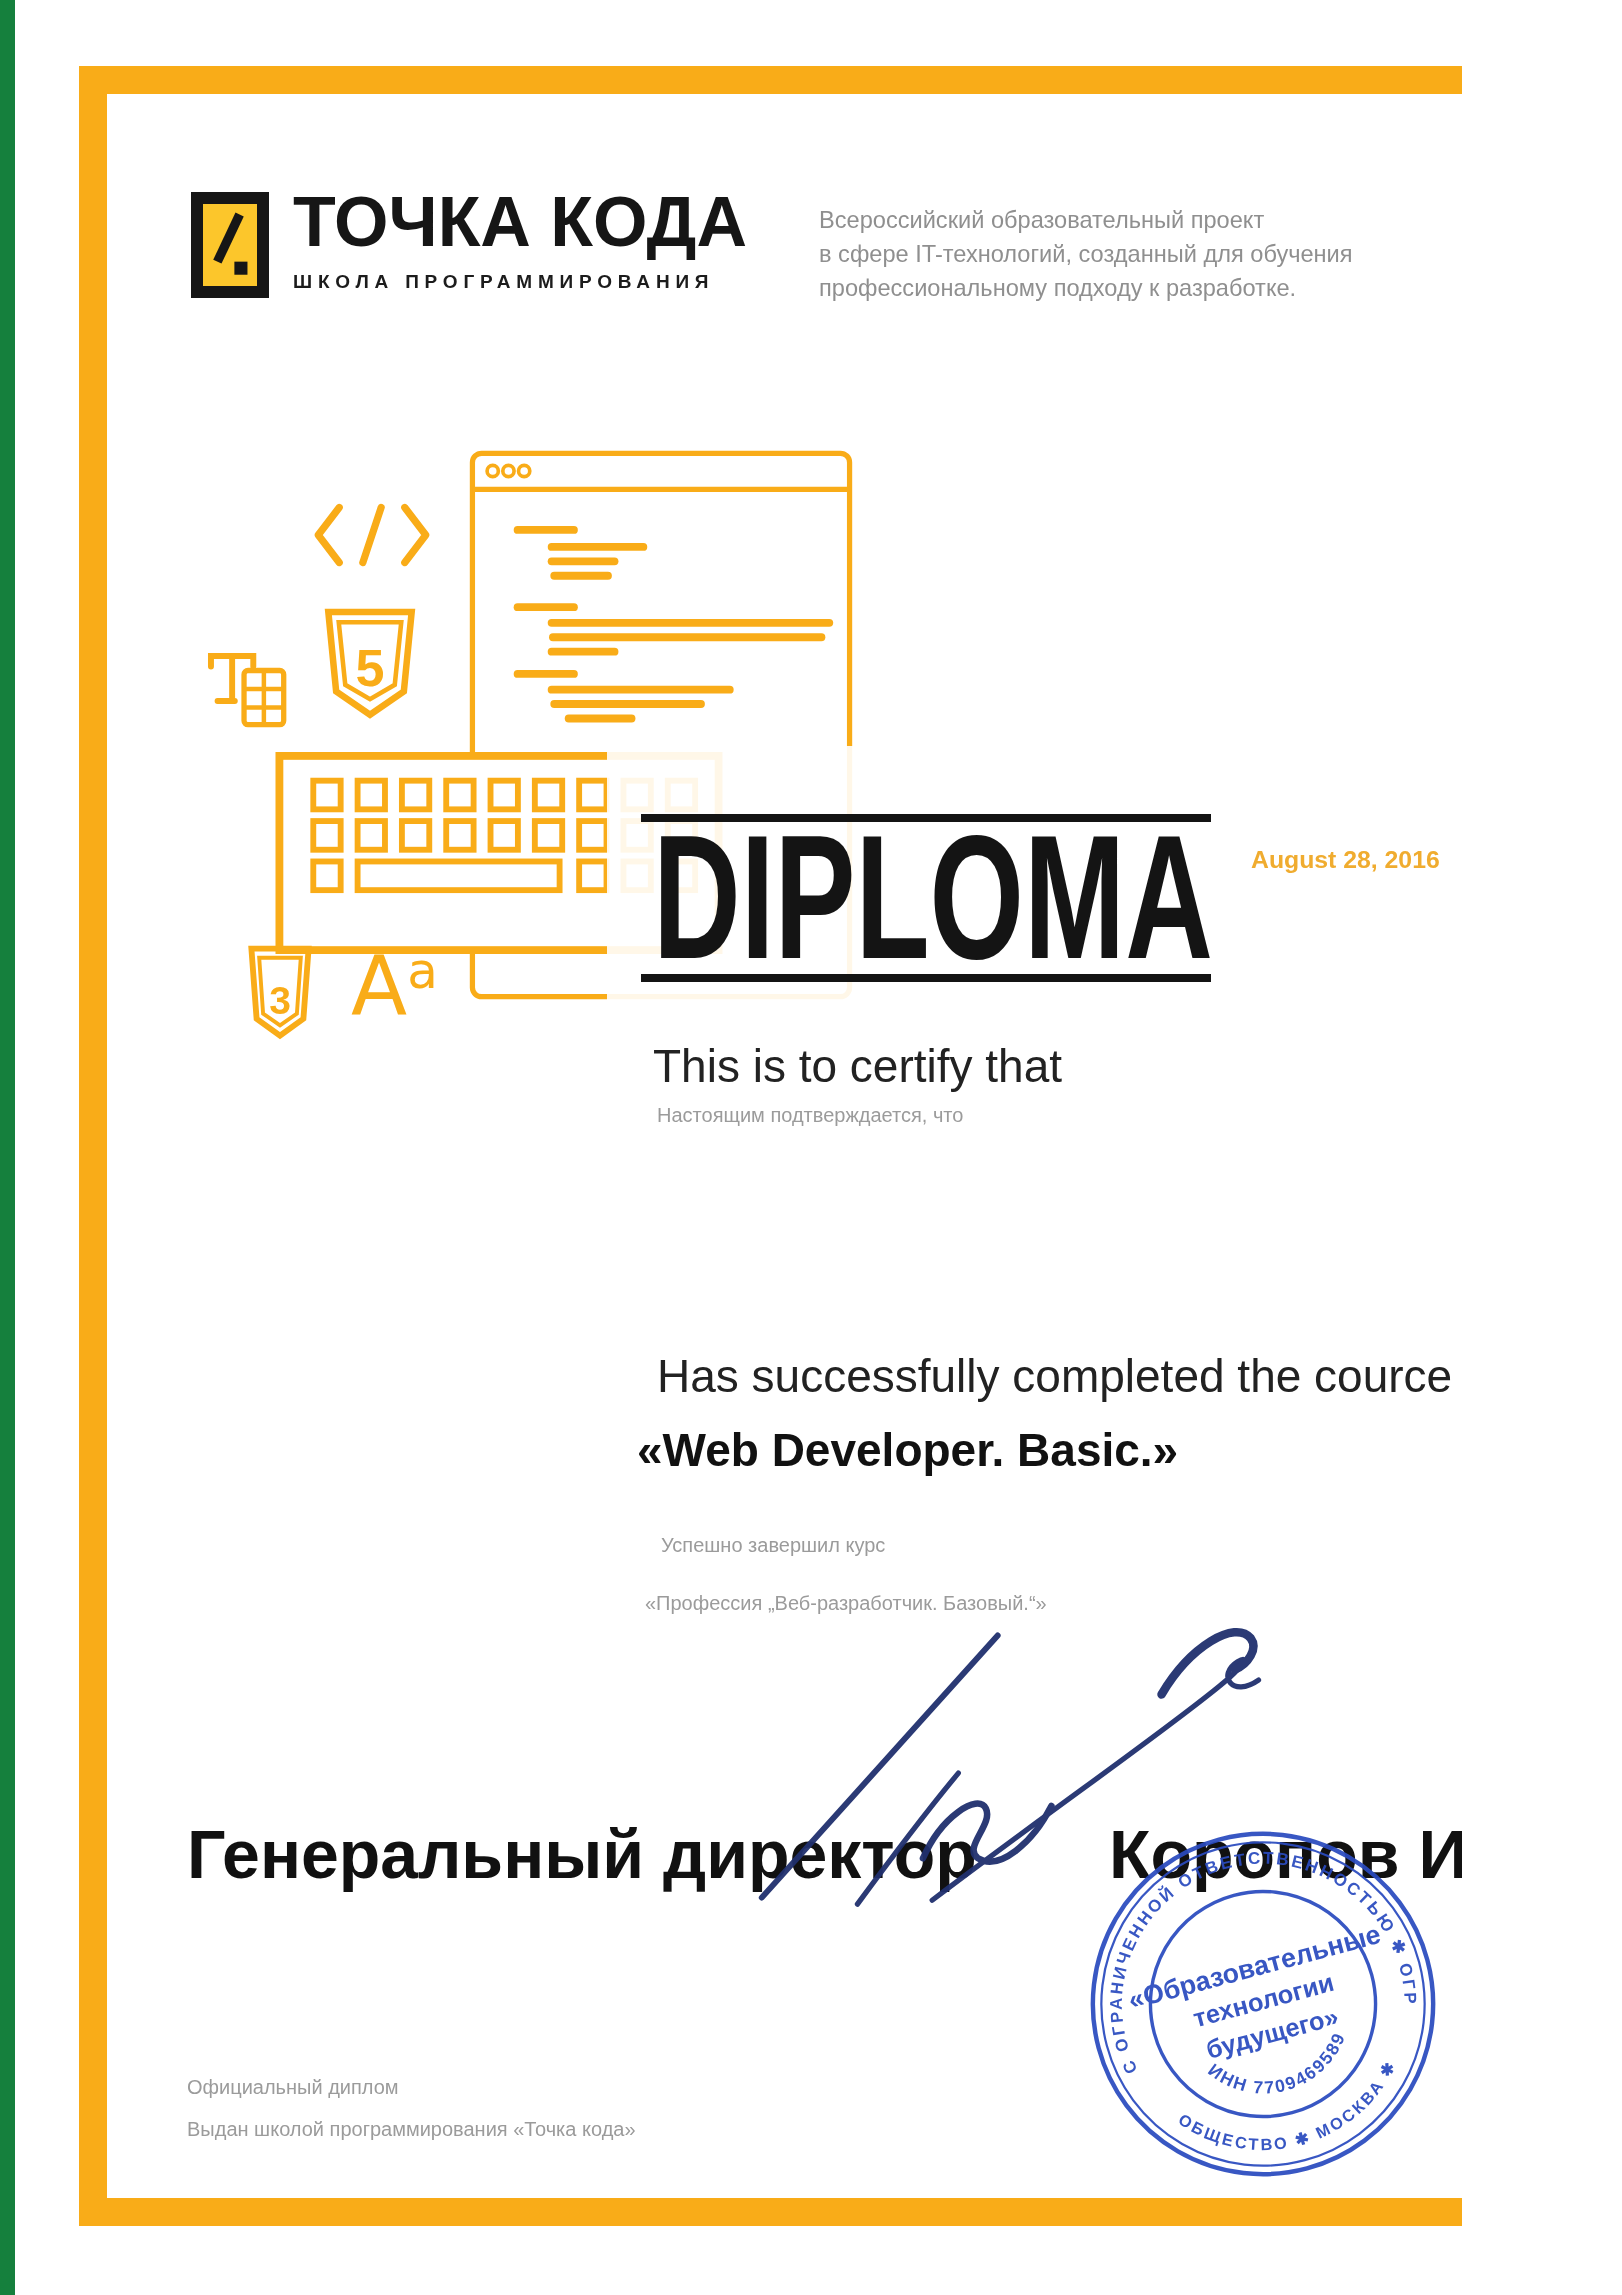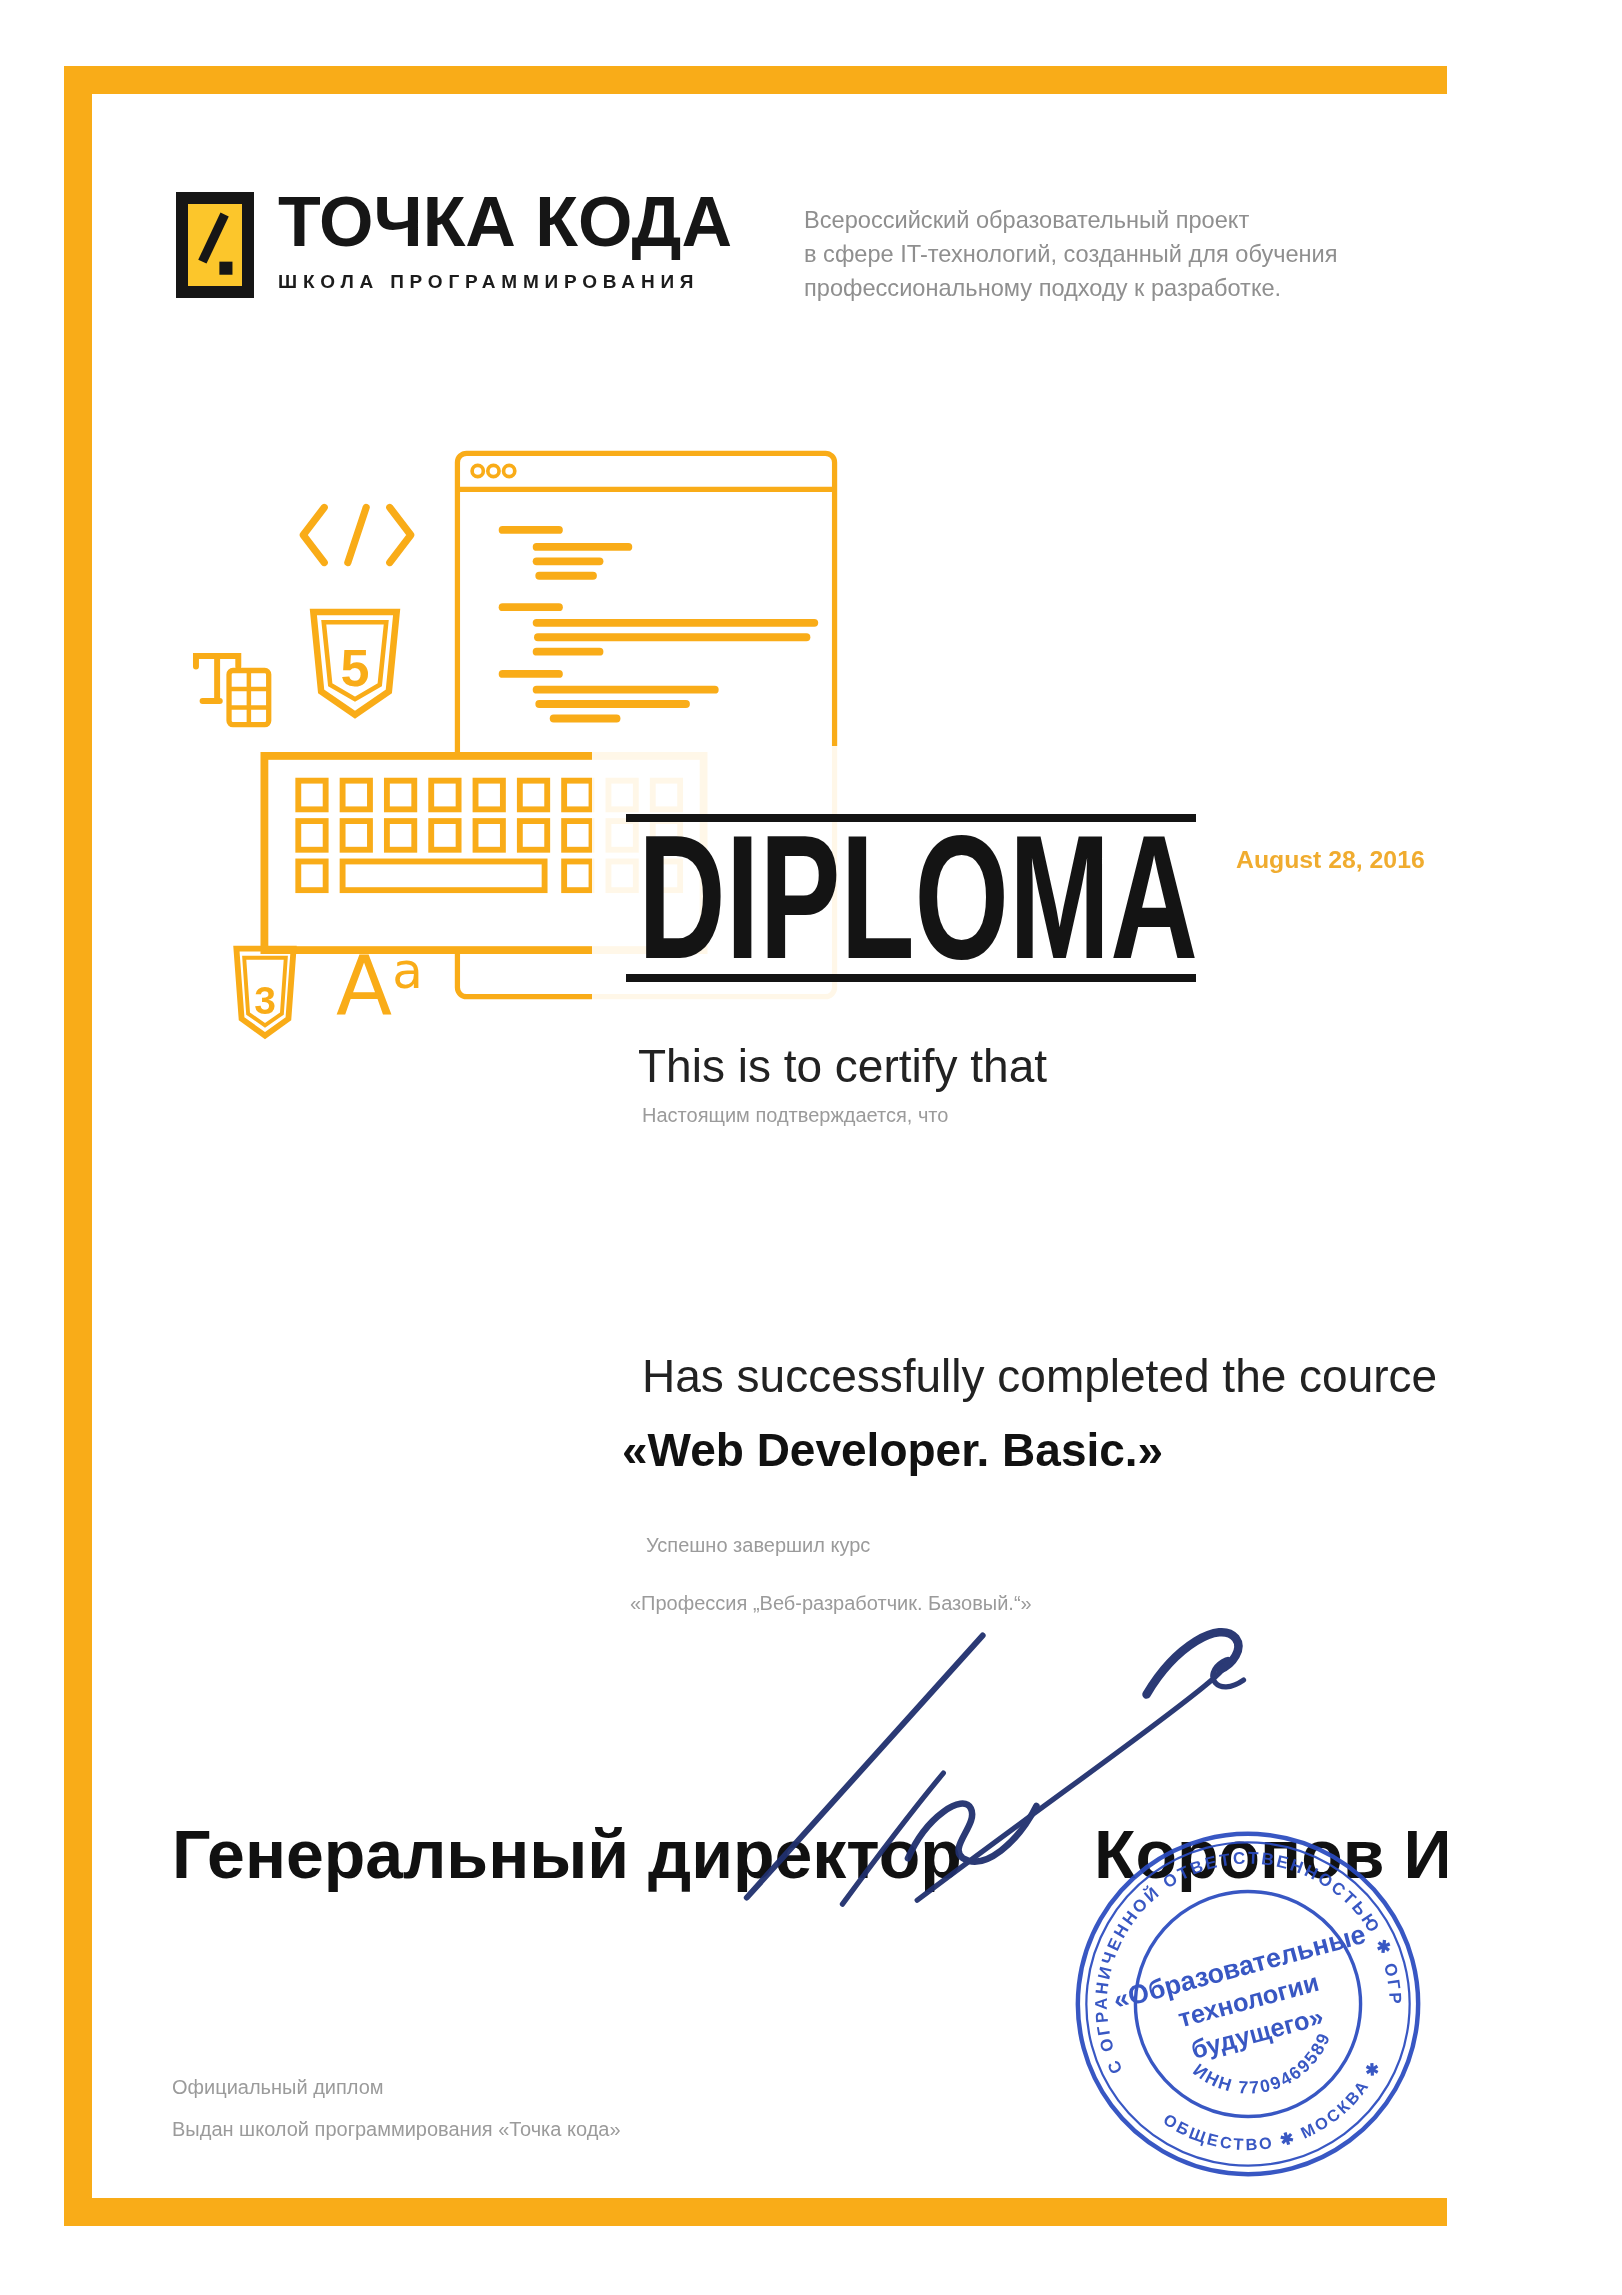--- a/index.html
+++ b/index.html
@@ -1,16 +1,16 @@
 <!DOCTYPE html>
 <html style="font-size:10.5px"><head>
 <meta charset="utf-8">
 <style>
   html,body{margin:0;padding:0;background:#ffffff;}
-  .stage{width:1447px;height:2295px;overflow:hidden;position:relative;background:#15803d;}
+  .stage{width:1447px;height:2295px;overflow:hidden;position:relative;background:#15803d;padding-left:15px;}
   .page{width:811px;height:1148px;position:relative;background:#fff;
         transform:scale(2);transform-origin:0 0;
         font-family:"Liberation Sans", sans-serif;color:#1a1a1a;}
   .abs{position:absolute;}
 
   
   .frame{position:absolute;left:32px;top:33px;right:32px;bottom:35px;
          border:14.4px solid #F9AC18;}
 
   

